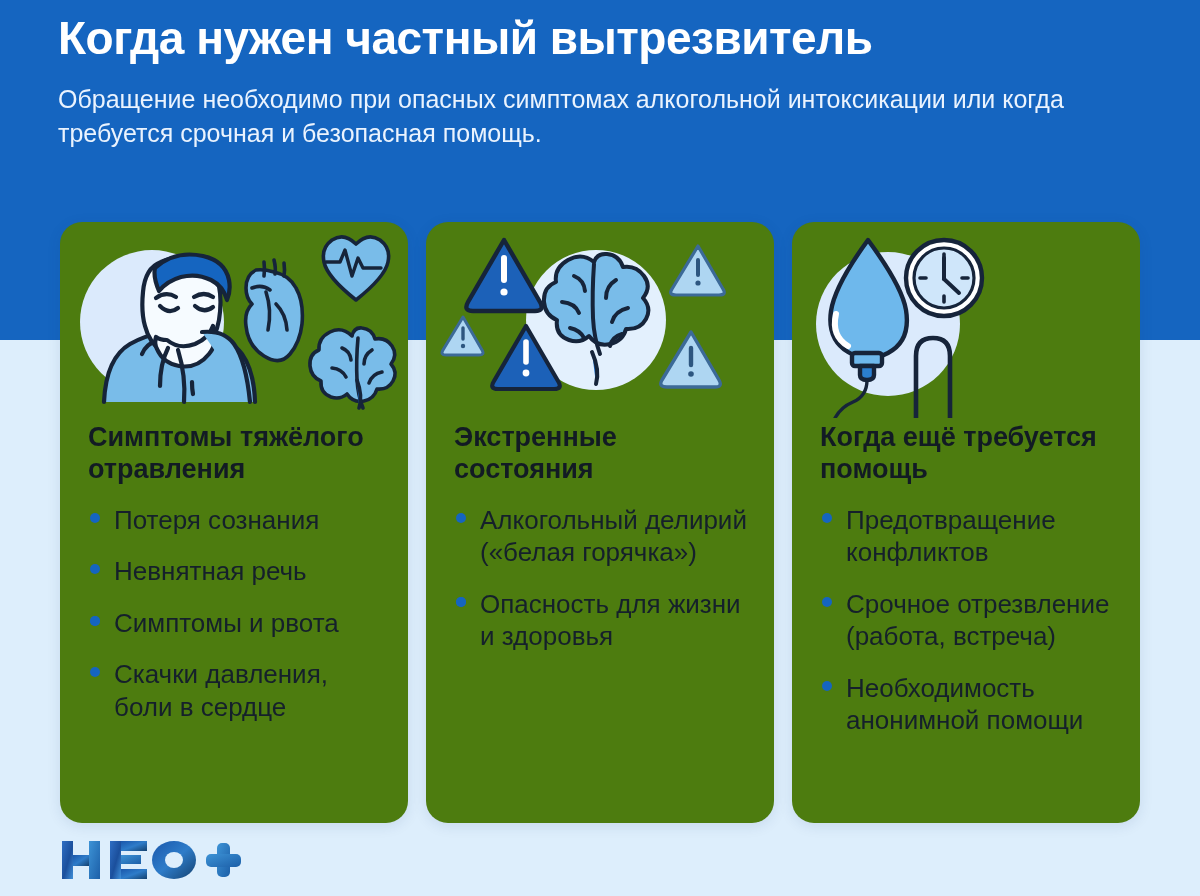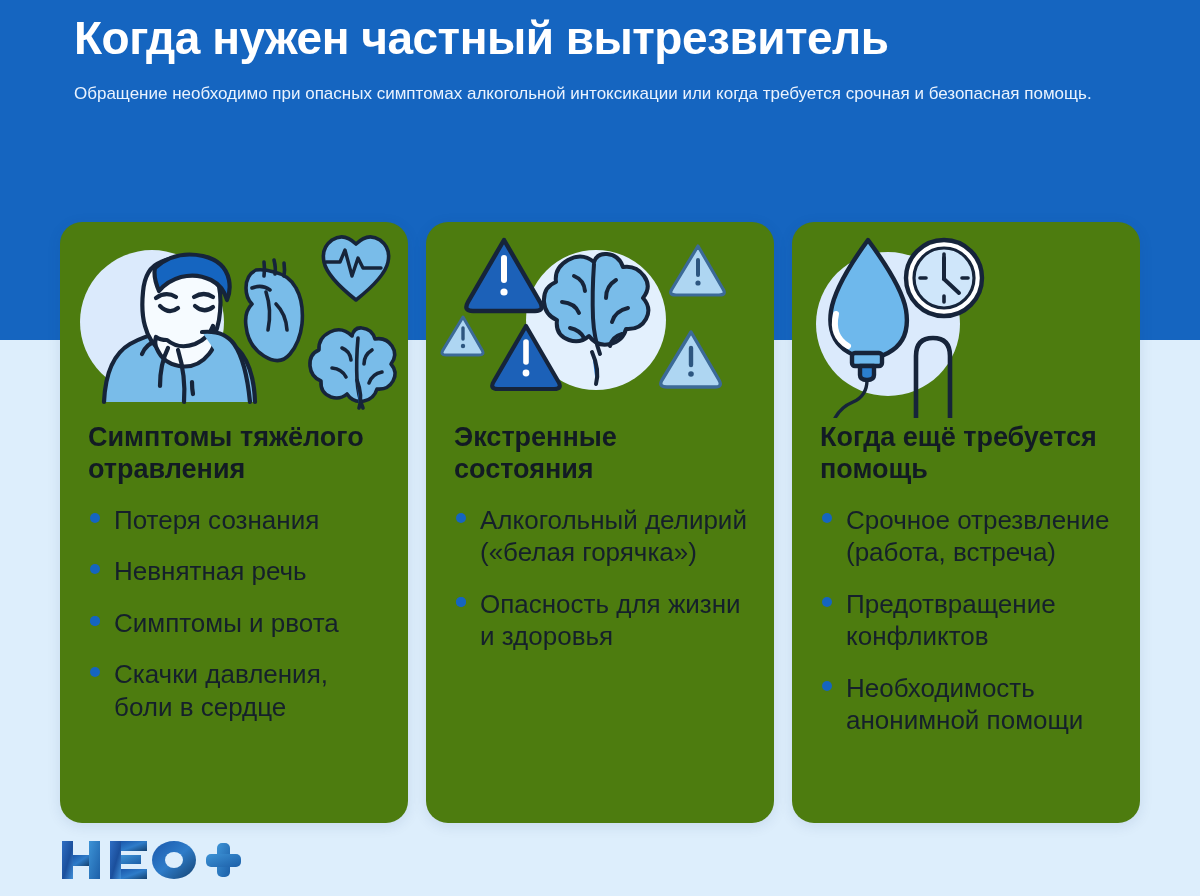--- a/index.html
+++ b/index.html
@@ -10,27 +10,27 @@
     overflow:hidden;
     position:relative;
   }
   .page{position:absolute;inset:0;width:1200px;height:896px;}
 
   
   .band-top{position:absolute;left:0;top:0;width:1200px;height:340px;background:#1565c0;}
   .band-bottom{position:absolute;left:0;top:340px;width:1200px;height:556px;background:#ddeefc;}
 
   
-  .header{position:absolute;left:74px;top:14px;width:1090px;}
+  .header{position:absolute;left:58px;top:14px;width:1090px;}
   .title{
     margin:0;color:#ffffff;font-size:46px;font-weight:bold;
     letter-spacing:-0.5px;line-height:1.08;white-space:nowrap;
   }
   .subtitle{
-    margin:18px 0 0 0;color:#eaf3fe;font-size:17px;font-weight:400;
+    margin:18px 0 0 0;color:#eaf3fe;font-size:25px;font-weight:400;
     line-height:1.38;max-width:1020px;
   }
 
   
   .cards{position:absolute;left:60px;top:222px;width:1080px;height:601px;display:flex;gap:18px;}
   .card{
     flex:1 1 0;background:#4d7c0f;border-radius:22px;
     box-shadow:0 3px 14px rgba(16,52,97,0.10);
     display:flex;flex-direction:column;
     padding:0;overflow:hidden;position:relative;
@@ -218,22 +218,22 @@
           </g>
 
           <g stroke="#16243a" stroke-width="4.6" stroke-linecap="round" fill="none">
             <path d="M124 196 v-62 q0 -18 17 -18 q17 0 17 18 v62"></path>
           </g>
         </svg>
       </div>
       <div class="card-body">
         <h2 class="card-title">Когда ещё требуется помощь</h2>
         <ul class="bullets">
+          <li><span class="dot"></span><span>Предотвращение конфликтов</span></li>
           <li><span class="dot"></span><span>Срочное отрезвление (работа, встреча)</span></li>
-          <li><span class="dot"></span><span>Предотвращение конфликтов</span></li>
           <li><span class="dot"></span><span>Необходимость анонимной помощи</span></li>
         </ul>
       </div>
     </div>
 
   </div>
 
   <svg class="logo" width="200" height="44" viewBox="0 0 200 44" xmlns="http://www.w3.org/2000/svg">
     <defs>
       <linearGradient id="lg1" x1="0" y1="0" x2="1" y2="1">

